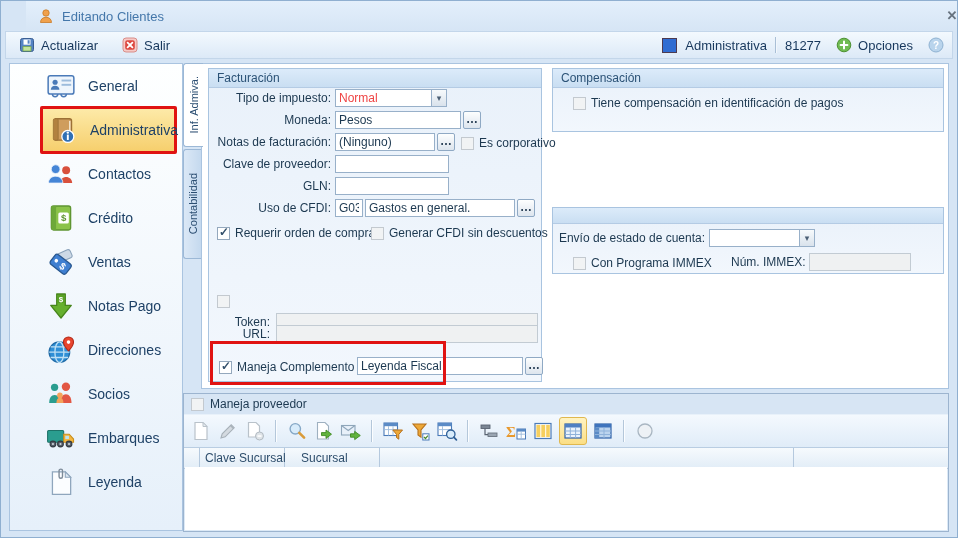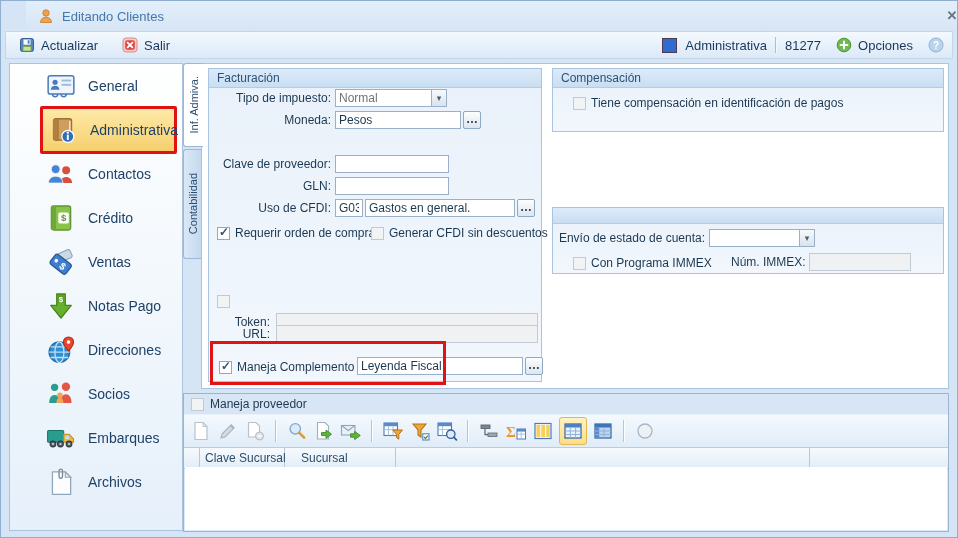--- a/index.html
+++ b/index.html
@@ -48,21 +48,21 @@
   .frow{position:absolute;left:0;right:0;height:18px;}
   .flabel{position:absolute;top:2px;font-size:12px;color:#1c3850;text-align:right;white-space:nowrap;}
   .tbox{position:absolute;top:0;height:18px;box-sizing:border-box;border:1px solid #98b0c9;background:#fff;
     font-family:"Liberation Sans",sans-serif;font-size:12px;color:#1c3850;padding:0 3px;outline:none;}
   .tbox.dim{background:#eff1f2;border-color:#c2cbd3;}
   .ebtn{position:absolute;top:0;width:18px;height:18px;box-sizing:border-box;border:1px solid #8fa9c4;border-radius:2px;
     background:linear-gradient(#fdfefe,#dde5ee);color:#2c4258;font-weight:bold;font-size:12px;line-height:14px;text-align:center;cursor:default;}
   .ebtn::before{content:"\2026";}
   .combo{position:absolute;top:0;height:18px;box-sizing:border-box;border:1px solid #98b0c9;background:#fff;
     display:flex;align-items:center;}
-  .combo .cval{flex:1;font-size:12px;color:#737373;padding-left:3px;}
+  .combo .cval{flex:1;font-size:12px;color:#ef4444;padding-left:3px;}
   .combo .cbtn{width:15px;height:100%;box-sizing:border-box;border-left:1px solid #98b0c9;
     background:linear-gradient(#f7fafc,#d9e2ec);display:flex;align-items:center;justify-content:center;
     font-size:9px;color:#4c6075;cursor:default;}
   .combo .cbtn::before{content:"\25BE";}
   .cb{width:13px;height:13px;box-sizing:border-box;background:#fff;border:1px solid #94a8bd;
     display:inline-block;position:relative;flex:none;cursor:default;}
   .cb.dim{background:#f1f3f4;border-color:#c3c9cf;}
   .cb.checked::after{content:"\2713";position:absolute;left:1px;top:-3px;font-size:12px;font-weight:bold;color:#33506b;}
   .cbl{font-size:12px;color:#1c3850;white-space:nowrap;}
   .cbrow{position:absolute;display:flex;align-items:center;gap:5px;height:16px;}
@@ -259,21 +259,21 @@
       <span class="sl">Embarques</span>
     </div>
     <div class="sb-item">
       <span class="si">
         <svg viewBox="0 0 28 28">
             <path d="M6 4.5h12l5 5v16H6z" fill="#fbfdff" stroke="#8fa6bd" stroke-width="1.2"></path>
             <path d="M18 4.5l5 5h-5z" fill="#dde8f2" stroke="#8fa6bd" stroke-width="1"></path>
             <path d="M12.2 6.5V3.2c0-1.6 3.2-1.6 3.2 0v5.6c0 1-.7 1.7-1.6 1.7s-1.6-.7-1.6-1.7V4.5" fill="none" stroke="#7d8b99" stroke-width="1.3"></path>
           </svg>
       </span>
-      <span class="sl">Archivos</span>
+      <span class="sl">Leyenda</span>
     </div>
   </div>
 
   <div class="vtab sel">
     <span class="vt">Inf. Admiva.</span>
   </div>
   <div class="vtab off">
     <span class="vt">Contabilidad</span>
   </div>
 
@@ -289,20 +289,29 @@
           <span class="cbtn"></span>
         </span>
       </div>
 
       <div class="frow" style="top:42px;">
         <span class="flabel" style="left:0;width:122px;">Moneda:</span>
         <input class="tbox" style="left: 126px; width: 126px;" value="Pesos">
         <span class="ebtn" style="left:254px;"></span>
       </div>
 
+      <div class="frow" style="top:64px;">
+        <span class="flabel" style="left:0;width:122px;">Notas de facturación:</span>
+        <input class="tbox" style="left: 126px; width: 100px;" value="(Ninguno)">
+        <span class="ebtn" style="left:228px;"></span>
+        <span class="cbrow" style="left:252px;top:2px;">
+          <span class="cb dim"></span>
+          <span class="cbl">Es corporativo</span>
+        </span>
+      </div>
 
       <div class="frow" style="top:86px;">
         <span class="flabel" style="left:0;width:122px;">Clave de proveedor:</span>
         <input class="tbox" style="left: 126px; width: 114px;" value="">
       </div>
 
       <div class="frow" style="top:108px;">
         <span class="flabel" style="left:0;width:122px;">GLN:</span>
         <input class="tbox" style="left: 126px; width: 114px;" value="">
       </div>
@@ -490,20 +499,20 @@
       <span class="tsep"></span>
       <span class="ti">
           <svg viewBox="0 0 22 22">
             <circle cx="11" cy="11" r="7" fill="#edf1f5" stroke="#a9b6c2" stroke-width="1.3"></circle>
           </svg>
         </span>
     </div>
     <div class="grid-hd">
       <span class="ghc" style="width:16px;"></span>
       <span class="ghc" style="width:85px;">Clave Sucursal</span>
-      <span class="ghc" style="width:111px;padding-left:16px;">Sucursal</span>
+      <span class="ghc" style="width:95px;padding-left:16px;">Sucursal</span>
       <span class="ghc" style="width:414px;"></span>
       <span class="ghc" style="flex:1;border-right:none;"></span>
     </div>
     <div class="grid-body"></div>
   </div>
 
 </div>
 
 </body></html>

